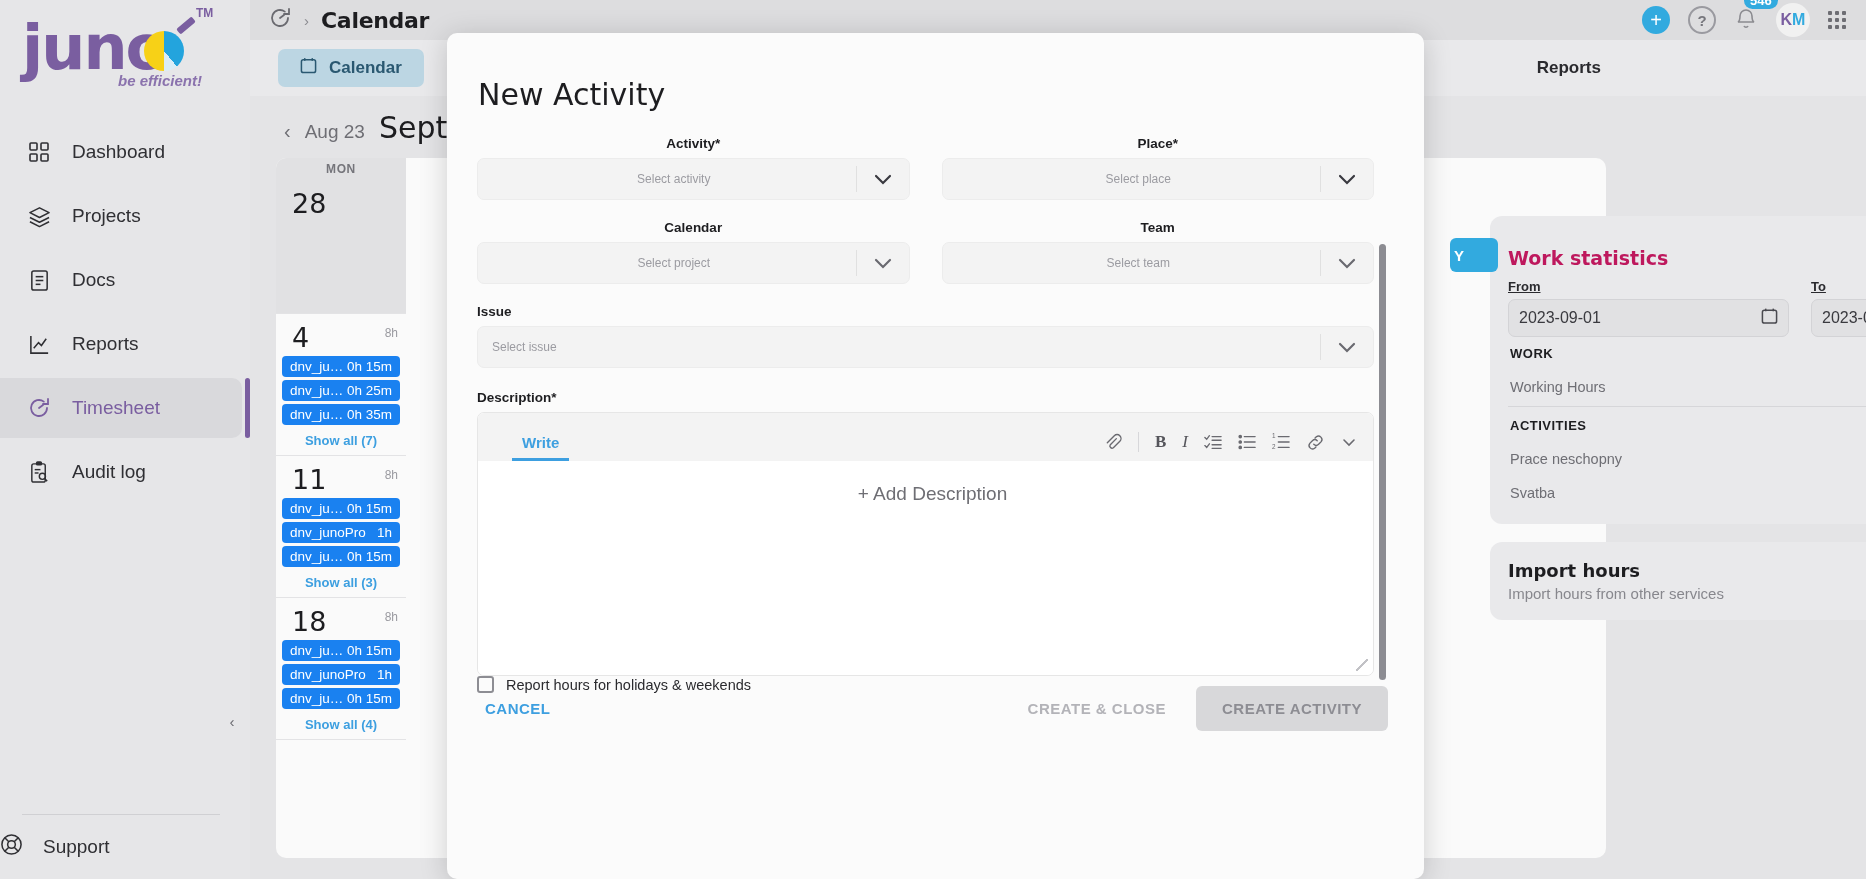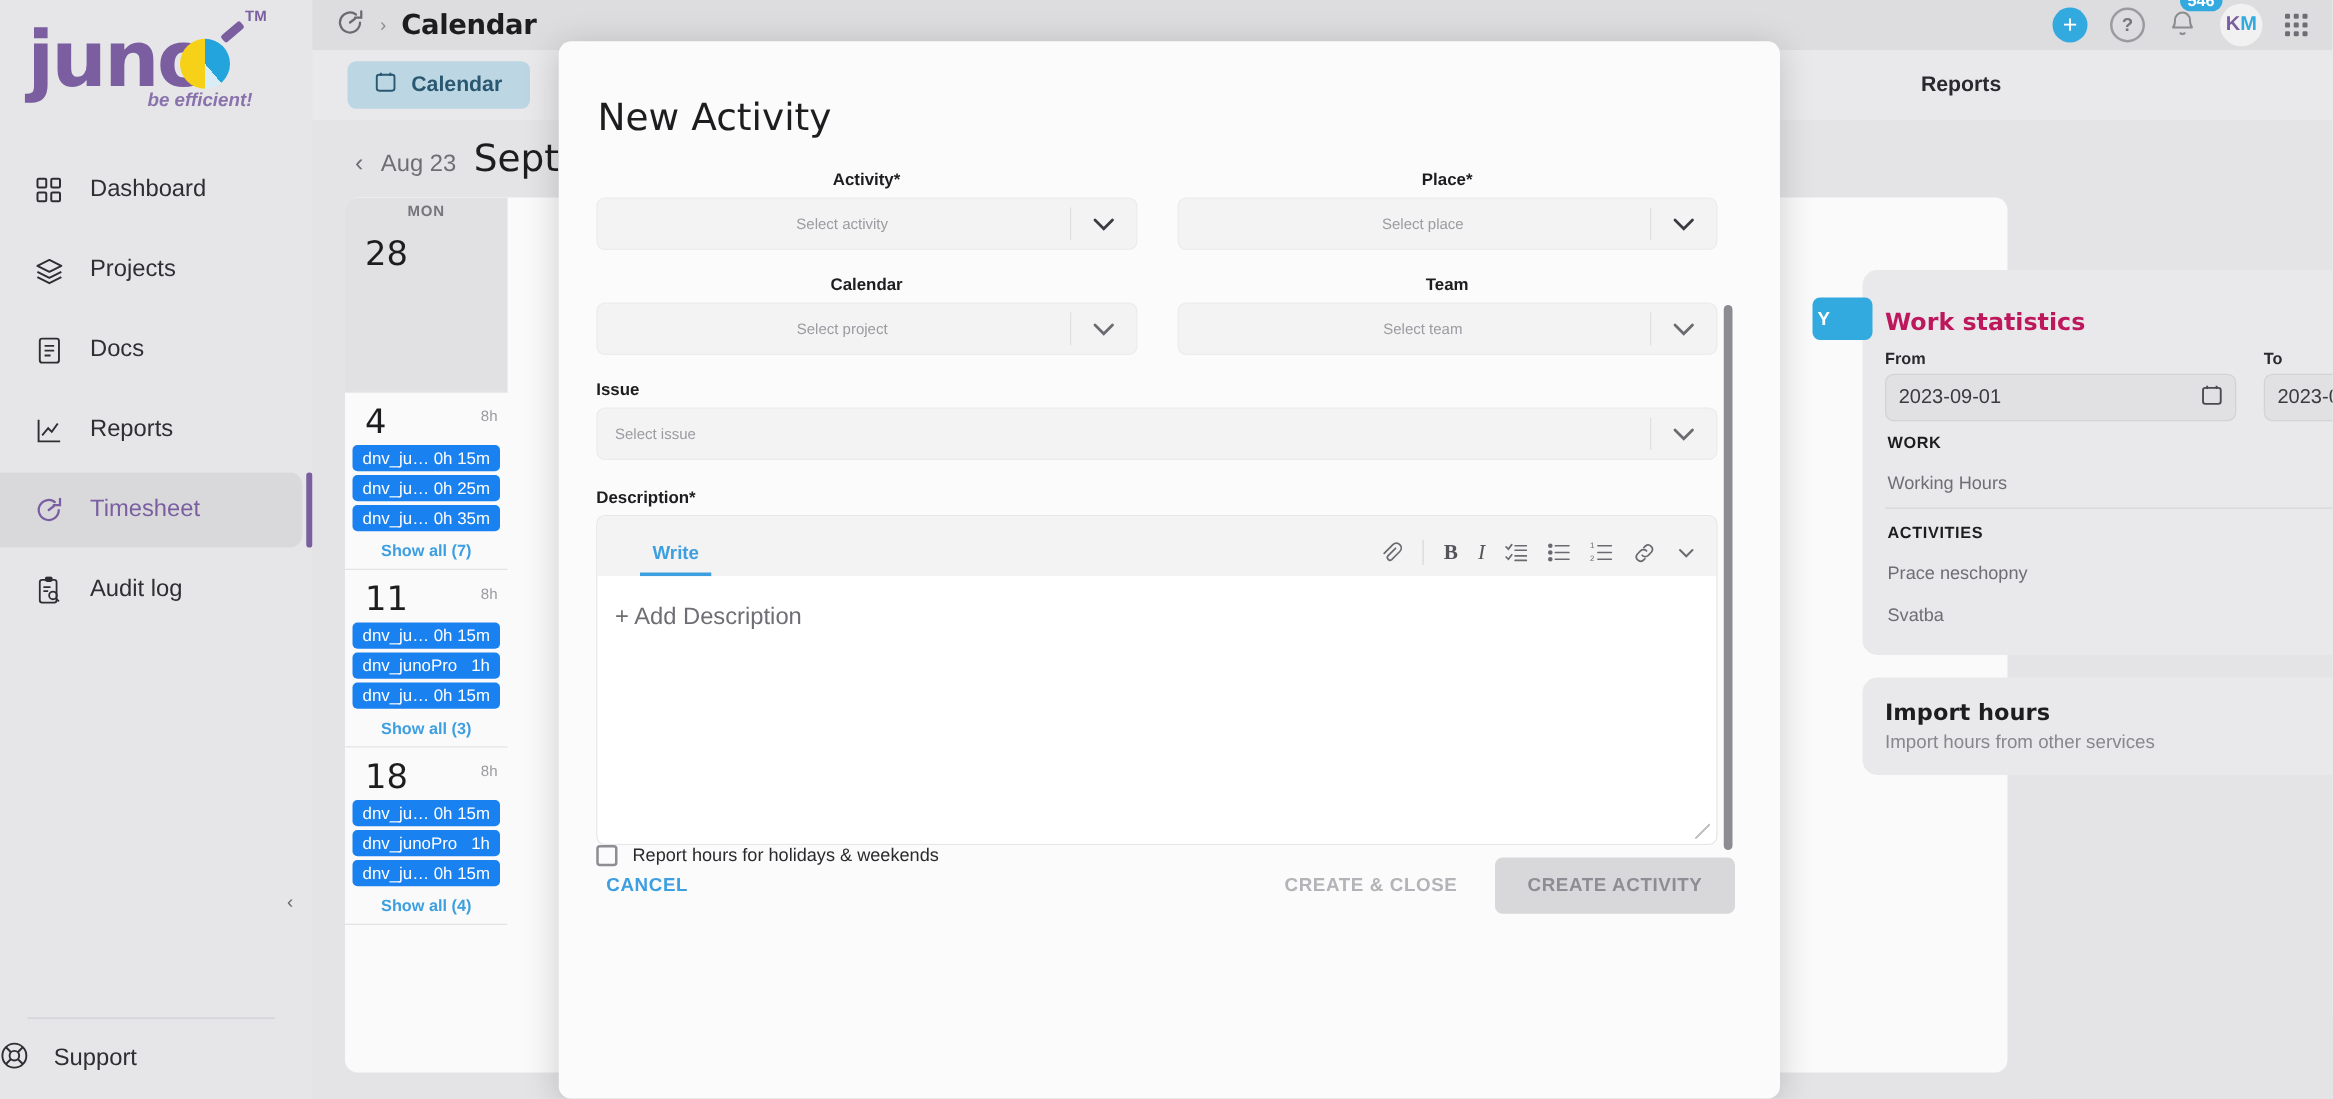--- a/index.html
+++ b/index.html
@@ -111,21 +111,21 @@
   .showall { text-align:center; font-size:13px; font-weight:700; color:#3d9fe0; padding:5px 0 7px; cursor:pointer;}
   .sel-cell { position:absolute; left:404px; bottom:0; width:140px; height:6px; border:2px solid #2a5871; border-bottom:none; }
 
   
   .rpanel { position:absolute; left:1240px; top:120px; width:620px; }
   .card { background:#e9e9eb; border-radius:12px; padding:16px 18px 14px; margin-bottom:18px; }
   .card-head { display:flex; align-items:center; }
   .card-title { font-size:19px; font-weight:700; color:#be185d; font-family:"DejaVu Sans", sans-serif;margin-top:15px;}
   .date-row { display:flex; gap:22px; margin-top:10px;}
   .date-field { flex:1; }
-  .date-label { font-size:13px; font-weight:700; color:#2a2a2e; margin-bottom:5px;}
+  .date-label { font-size:13px; font-weight:700; color:#2a2a2e; margin-bottom:5px;text-decoration:underline;}
   .date-box {
     height:38px; background:#e1e1e3; border:1px solid #d3d3d6; border-radius:7px;
     display:flex; align-items:center; padding:0 10px; cursor:pointer;
   }
   .date-val { font-size:16px; color:#3a3a3f; flex:1;}
   .stat-row { display:flex; align-items:center; padding:9px 2px; }
   .stat-row .k { font-size:13px; font-weight:700; color:#1d1d20; letter-spacing:.5px;}
   .stat-row .k.sub { font-weight:400; font-size:14.5px; color:#6e6e74; letter-spacing:0;}
   .hr { height:1px; background:#d6d6d9; margin:2px 0; }
   .imp-title { font-size:18px; font-weight:700; color:#1d1d20; font-family:"DejaVu Sans", sans-serif;}
@@ -149,21 +149,21 @@
   .flabel { font-size:13.5px; font-weight:700; color:#1d1d20; margin-bottom:7px; }
   .select {
     height:42px; background:#f3f3f3; border:1px solid #ececec; border-radius:7px;
     display:flex; align-items:center; cursor:pointer;
   }
   .select .ph { flex:1; padding-left:14px; font-size:12px; color:#9b9ba1;}
   .select .div { width:1px; height:26px; background:#e0e0e0;}
   .select .chev { width:52px; display:flex; align-items:center; justify-content:center; color:#55555b;}
 
   .editor {
-    border:1px solid #e6e6e6; border-radius:7px; background:#fff; overflow:hidden;
+    border:1px solid #e6e6e6; border-radius:7px; background:#fff; overflow:hidden;text-align:center;
   }
   .ed-top { height:48px; background:#f3f3f3; display:flex; align-items:flex-end; padding:0 16px 0 34px; }
   .ed-tab { font-size:15px; font-weight:700; color:#3d9fe0; padding:0 10px 7px; border-bottom:3px solid #3d9fe0;}
   .ed-tools { margin-left:auto; display:flex; align-items:center; gap:16px; padding-bottom:9px; color:#55555b;}
   .ed-tools .sep { width:1px; height:20px; background:#d7d7da; }
   .ed-tools span { cursor:pointer; display:flex; align-items:center; }
   .ed-area { height:214px; padding:22px 0 0 14px; background:#fff; position:relative;}
   .ed-ph { font-size:19px; color:#6e6e74; }
   .ed-resize { position:absolute; right:5px; bottom:4px; width:12px; height:12px;
     background: linear-gradient(135deg, transparent 45%, #c2c2c6 45%, #c2c2c6 55%, transparent 55%); }

